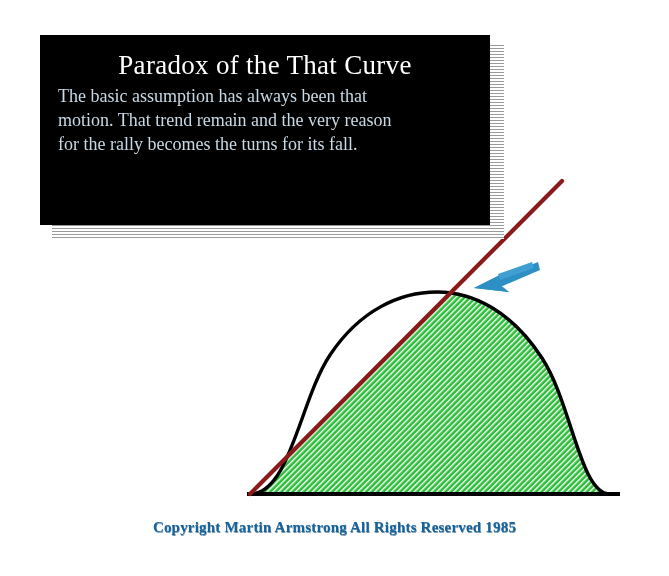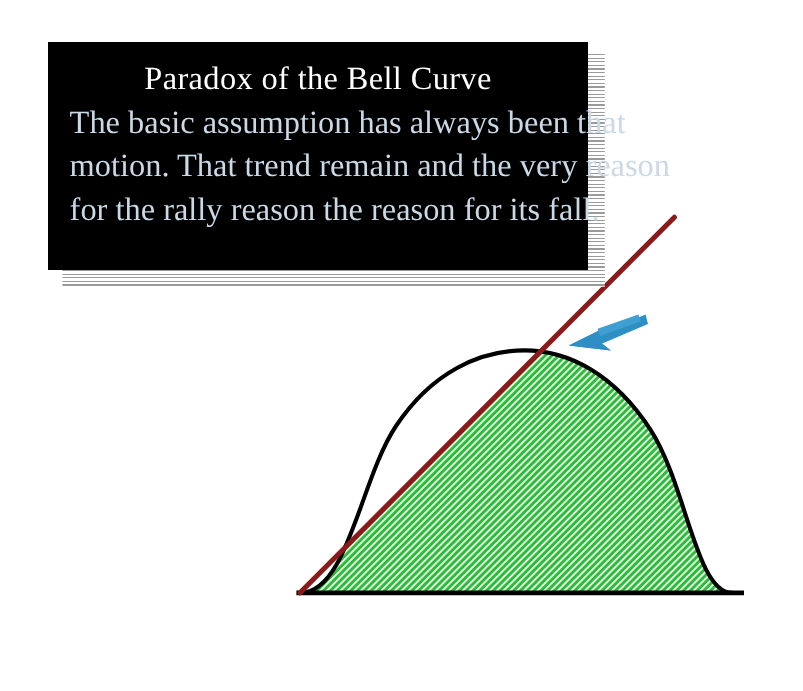--- a/index.html
+++ b/index.html
@@ -72,21 +72,21 @@
     font-weight: normal;
     text-align: center;
     letter-spacing: 0.3px;
     line-height: 1.25;
     margin: 4px 0 2px 0;
     white-space: nowrap;
   }
   .callout-body {
     color: #c9d9e6;
     font-family: "Liberation Serif", serif;
-    font-size: 27px;
+    font-size: 18px;
     line-height: 1.33;
     text-align: left;
     margin: 0;
     padding: 0 4px;
   }
   .callout-body .line { display: block; white-space: nowrap; }
 
   
   #diagram {
     position: absolute;
@@ -161,23 +161,24 @@
       <polygon points="474,288 509,292 500,285 508,282 506,272" fill="#2e8fc4"></polygon>
 
       <polygon points="532,262 534,268 500,280 498,274" fill="#3f9ed2"></polygon>
     </g>
   </svg>
 
   <div class="callout-wrap">
     <div class="callout-shadow-right"></div>
     <div class="callout-shadow-bottom"></div>
     <div class="callout-box">
-      <div class="callout-title">Paradox of the Bell Curve</div>
+      <div class="callout-title">Paradox of the That Curve</div>
       <div class="callout-body">
         <span class="line">The basic assumption has always been that</span>
         <span class="line">motion. That trend remain and the very reason</span>
-        <span class="line">for the rally reason the reason for its fall.</span>
+        <span class="line">for the rally becomes the turns for its fall.</span>
       </div>
     </div>
   </div>
 
+  <div class="caption">Copyright Martin Armstrong All Rights Reserved 1985</div>
 
 </div>
 
 </body></html>

